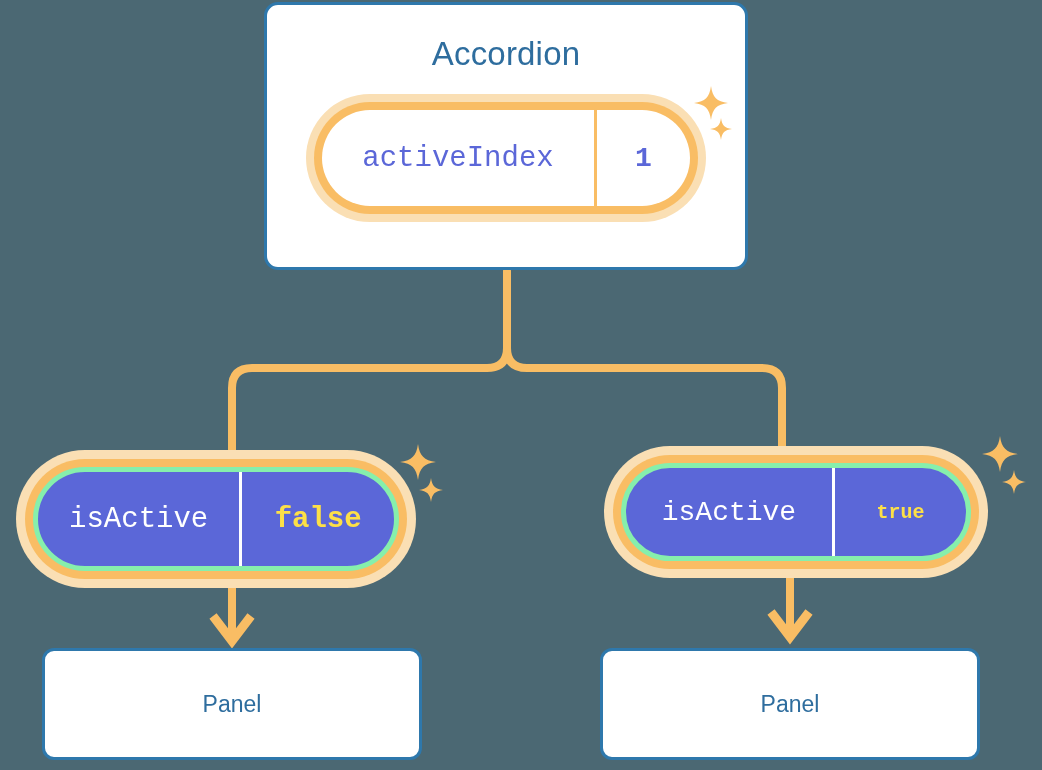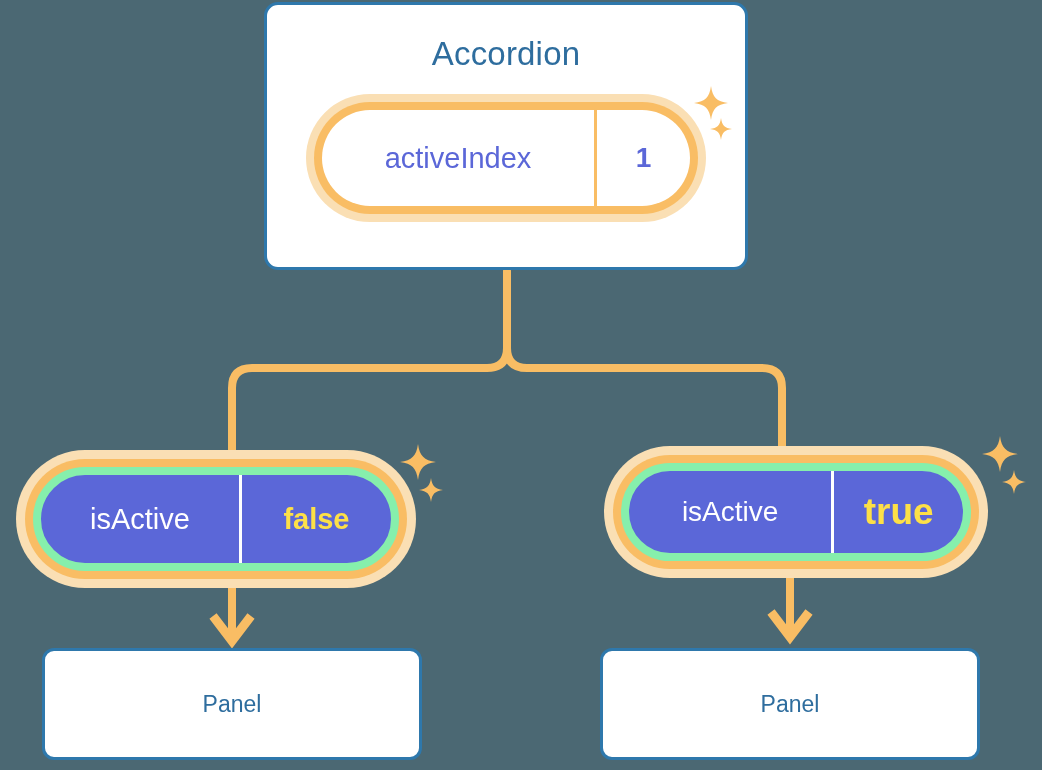--- a/index.html
+++ b/index.html
@@ -86,27 +86,28 @@
     border-radius: 999px;
     background: #f9bd64;
   }
   .pill-body {
     position: absolute;
     border-radius: 999px;
     display: flex;
     align-items: stretch;
     overflow: hidden;
     box-sizing: border-box;
+    font-family: Liberation Mono, monospace;
   }
   .pill-body.light {
     background: #ffffff;
   }
   .pill-body.solid {
     background: #5b67d8;
-    border: 8px solid #86efac;
+    border: 5px solid #86efac;
   }
   .pill-key, .pill-val {
     display: flex;
     align-items: center;
     justify-content: center;
     box-sizing: border-box;
   }
   .pill-body.light .pill-key { color: #5b67d8; }
   .pill-body.light .pill-val {
     color: #5b67d8;
@@ -135,21 +136,21 @@
   #pill-left-wrap .pill-body { left: 17px; top: 17px; width: 366px; height: 104px; }
   #pill-left-wrap .pill-key  { width: 207px; font-size: 29px; }
   #pill-left-wrap .pill-val  { width: 159px; font-size: 29px; }
 
   
   #pill-right-wrap { left: 604px; top: 446px; width: 384px; height: 132px; }
   #pill-right-wrap .pill-glow { left: 0;   top: 0;   width: 384px; height: 132px; }
   #pill-right-wrap .pill-ring { left: 9px; top: 9px; width: 366px; height: 114px; }
   #pill-right-wrap .pill-body { left: 17px; top: 17px; width: 350px; height: 98px; }
   #pill-right-wrap .pill-key  { width: 212px; font-size: 28px; }
-  #pill-right-wrap .pill-val  { width: 138px; font-size: 37px; }
+  #pill-right-wrap .pill-val  { width: 138px; font-size: 20px; }
 
   
   .sparkle {
     position: absolute;
     pointer-events: none;
   }
 </style>
 </head>
 <body>
 

